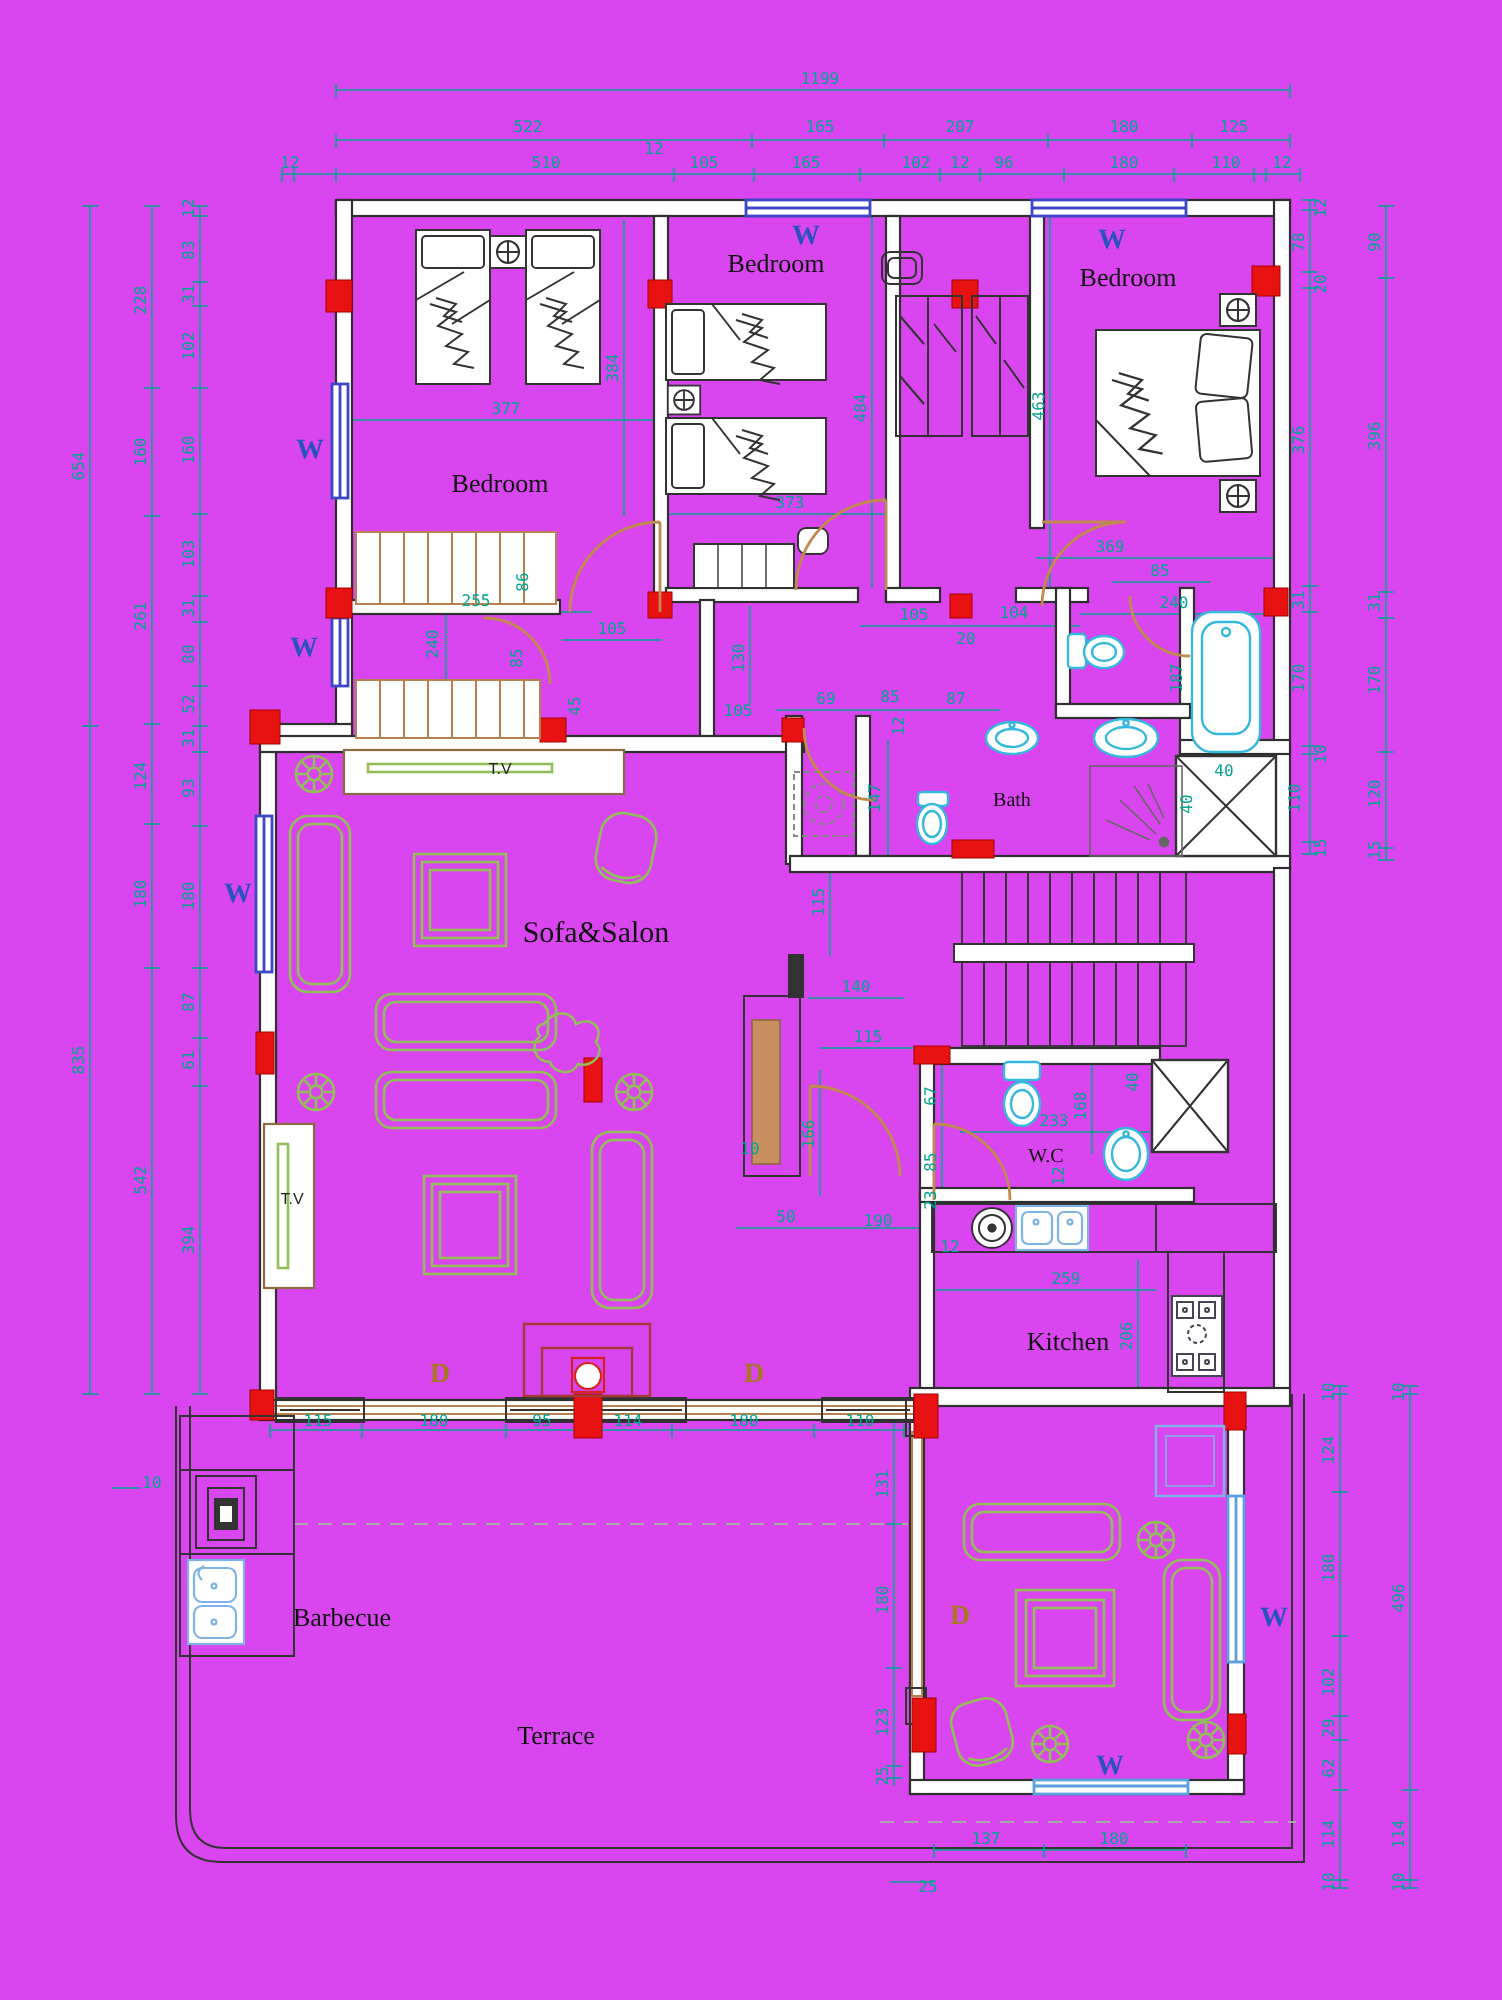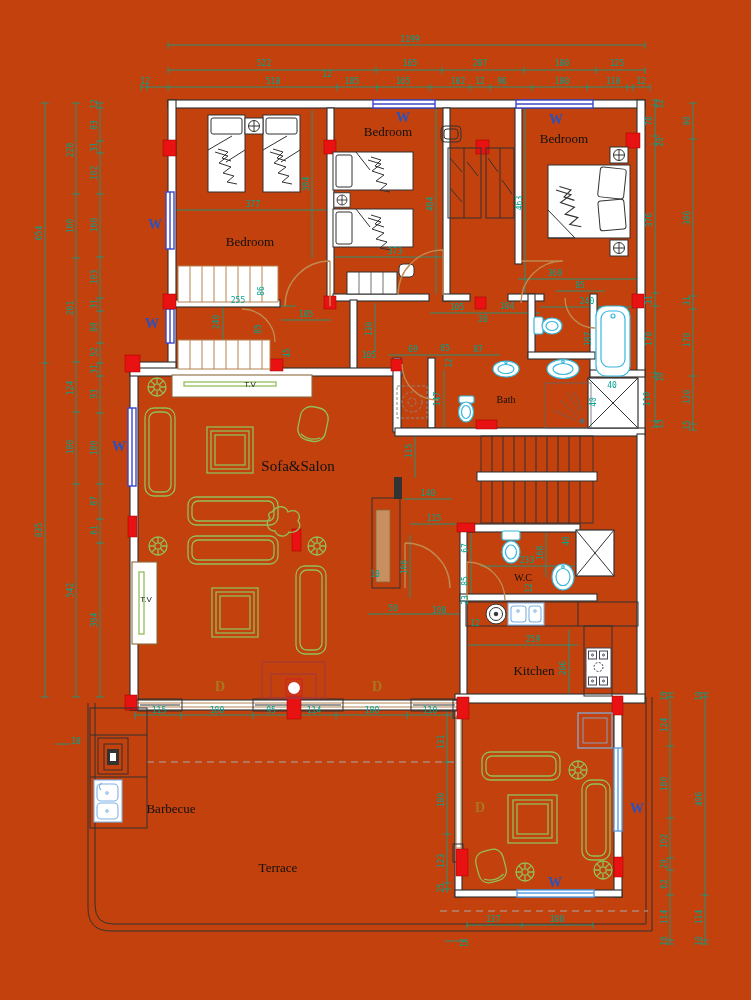--- a/index.html
+++ b/index.html
@@ -1,16 +1,16 @@
 <!DOCTYPE html>
 <html><head>
 <meta charset="utf-8">
 <style>
   html,body{margin:0;padding:0;background:#ffffff;}
-  #stage{position:relative;width:751px;height:1000px;background:#c2410c;overflow:hidden;}
+  #stage{position:relative;width:751px;height:1000px;background:#d946ef;overflow:hidden;}
   svg{display:block;}
   .wall{fill:#ffffff;stroke:#2f2f2f;stroke-width:1.1;}
   .dl{stroke:#00A591;stroke-width:0.8;fill:none;}
   .win{fill:#ffffff;stroke:#3D46C8;stroke-width:1.4;}
   .winl{fill:#ffffff;stroke:#5A9FE0;stroke-width:1.4;}
   .col{fill:#E81212;stroke:#A50000;stroke-width:0.5;}
   .grn{fill:none;stroke:#93BE5A;stroke-width:1.3;}
   .cyn{fill:#ffffff;stroke:#35B8DC;stroke-width:1.2;}
   .brn{stroke:#C08A50;stroke-width:1.4;fill:none;}
   .tan{fill:#ffffff;stroke:#B5824F;stroke-width:1;}

